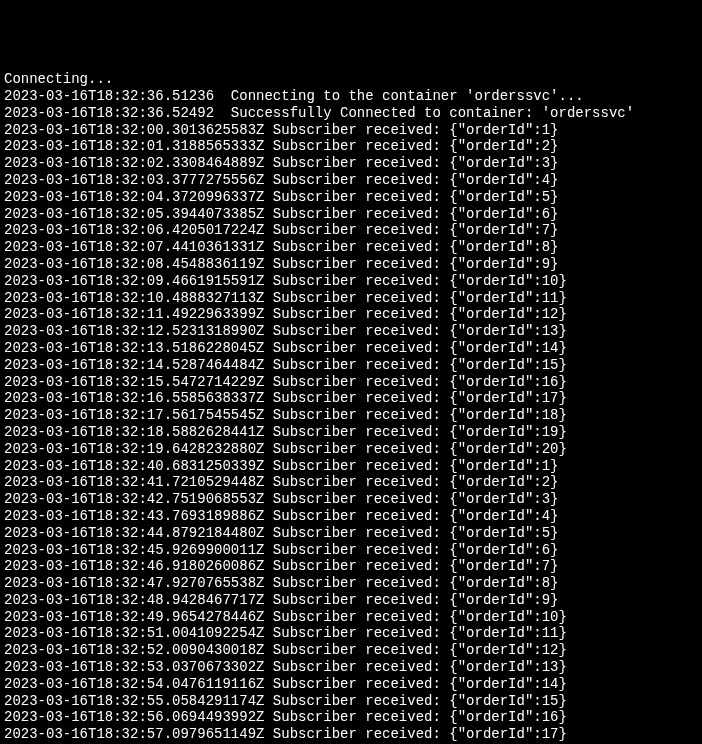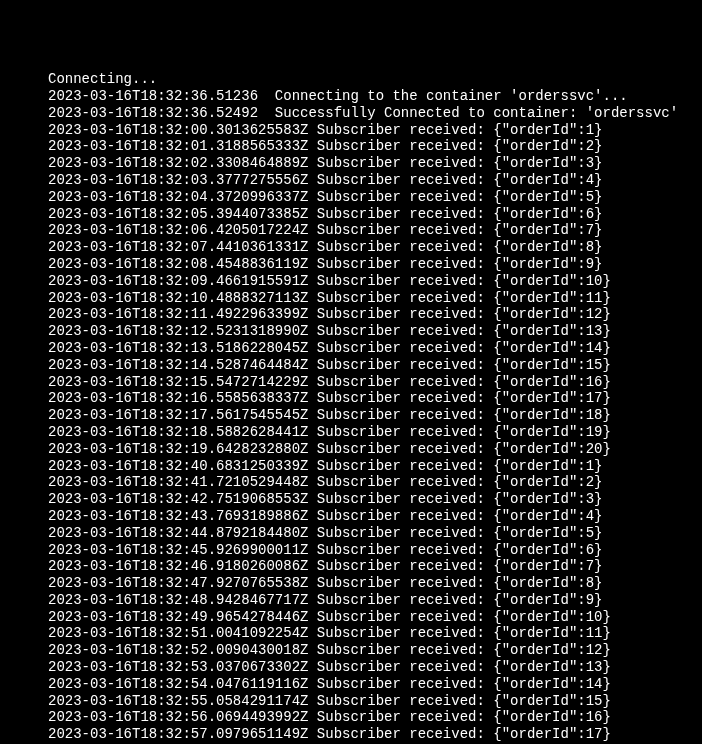--- a/index.html
+++ b/index.html
@@ -14,21 +14,20 @@
       font-size: 14px;
       line-height: 1.2;
       padding: 4px;
       width: 702px;
       height: 744px;
       overflow: hidden;
       white-space: pre;
     }
     .terminal-line {
       display: block;
-      margin-left: 44px;
     }
   </style>
 </head>
 <body>
 
 
 
 <div><span class="terminal-line">Connecting...</span><span class="terminal-line">2023-03-16T18:32:36.51236  Connecting to the container 'orderssvc'...</span><span class="terminal-line">2023-03-16T18:32:36.52492  Successfully Connected to container: 'orderssvc'</span><div id="log-container"><span class="terminal-line">2023-03-16T18:32:00.3013625583Z Subscriber received: {"orderId":1}</span><span class="terminal-line">2023-03-16T18:32:01.3188565333Z Subscriber received: {"orderId":2}</span><span class="terminal-line">2023-03-16T18:32:02.3308464889Z Subscriber received: {"orderId":3}</span><span class="terminal-line">2023-03-16T18:32:03.3777275556Z Subscriber received: {"orderId":4}</span><span class="terminal-line">2023-03-16T18:32:04.3720996337Z Subscriber received: {"orderId":5}</span><span class="terminal-line">2023-03-16T18:32:05.3944073385Z Subscriber received: {"orderId":6}</span><span class="terminal-line">2023-03-16T18:32:06.4205017224Z Subscriber received: {"orderId":7}</span><span class="terminal-line">2023-03-16T18:32:07.4410361331Z Subscriber received: {"orderId":8}</span><span class="terminal-line">2023-03-16T18:32:08.4548836119Z Subscriber received: {"orderId":9}</span><span class="terminal-line">2023-03-16T18:32:09.4661915591Z Subscriber received: {"orderId":10}</span><span class="terminal-line">2023-03-16T18:32:10.4888327113Z Subscriber received: {"orderId":11}</span><span class="terminal-line">2023-03-16T18:32:11.4922963399Z Subscriber received: {"orderId":12}</span><span class="terminal-line">2023-03-16T18:32:12.5231318990Z Subscriber received: {"orderId":13}</span><span class="terminal-line">2023-03-16T18:32:13.5186228045Z Subscriber received: {"orderId":14}</span><span class="terminal-line">2023-03-16T18:32:14.5287464484Z Subscriber received: {"orderId":15}</span><span class="terminal-line">2023-03-16T18:32:15.5472714229Z Subscriber received: {"orderId":16}</span><span class="terminal-line">2023-03-16T18:32:16.5585638337Z Subscriber received: {"orderId":17}</span><span class="terminal-line">2023-03-16T18:32:17.5617545545Z Subscriber received: {"orderId":18}</span><span class="terminal-line">2023-03-16T18:32:18.5882628441Z Subscriber received: {"orderId":19}</span><span class="terminal-line">2023-03-16T18:32:19.6428232880Z Subscriber received: {"orderId":20}</span><span class="terminal-line">2023-03-16T18:32:40.6831250339Z Subscriber received: {"orderId":1}</span><span class="terminal-line">2023-03-16T18:32:41.7210529448Z Subscriber received: {"orderId":2}</span><span class="terminal-line">2023-03-16T18:32:42.7519068553Z Subscriber received: {"orderId":3}</span><span class="terminal-line">2023-03-16T18:32:43.7693189886Z Subscriber received: {"orderId":4}</span><span class="terminal-line">2023-03-16T18:32:44.8792184480Z Subscriber received: {"orderId":5}</span><span class="terminal-line">2023-03-16T18:32:45.9269900011Z Subscriber received: {"orderId":6}</span><span class="terminal-line">2023-03-16T18:32:46.9180260086Z Subscriber received: {"orderId":7}</span><span class="terminal-line">2023-03-16T18:32:47.9270765538Z Subscriber received: {"orderId":8}</span><span class="terminal-line">2023-03-16T18:32:48.9428467717Z Subscriber received: {"orderId":9}</span><span class="terminal-line">2023-03-16T18:32:49.9654278446Z Subscriber received: {"orderId":10}</span><span class="terminal-line">2023-03-16T18:32:51.0041092254Z Subscriber received: {"orderId":11}</span><span class="terminal-line">2023-03-16T18:32:52.0090430018Z Subscriber received: {"orderId":12}</span><span class="terminal-line">2023-03-16T18:32:53.0370673302Z Subscriber received: {"orderId":13}</span><span class="terminal-line">2023-03-16T18:32:54.0476119116Z Subscriber received: {"orderId":14}</span><span class="terminal-line">2023-03-16T18:32:55.0584291174Z Subscriber received: {"orderId":15}</span><span class="terminal-line">2023-03-16T18:32:56.0694493992Z Subscriber received: {"orderId":16}</span><span class="terminal-line">2023-03-16T18:32:57.0979651149Z Subscriber received: {"orderId":17}</span><span class="terminal-line">2023-03-16T18:32:58.0945646698Z Subscriber received: {"orderId":18}</span></div></div>
 
 

